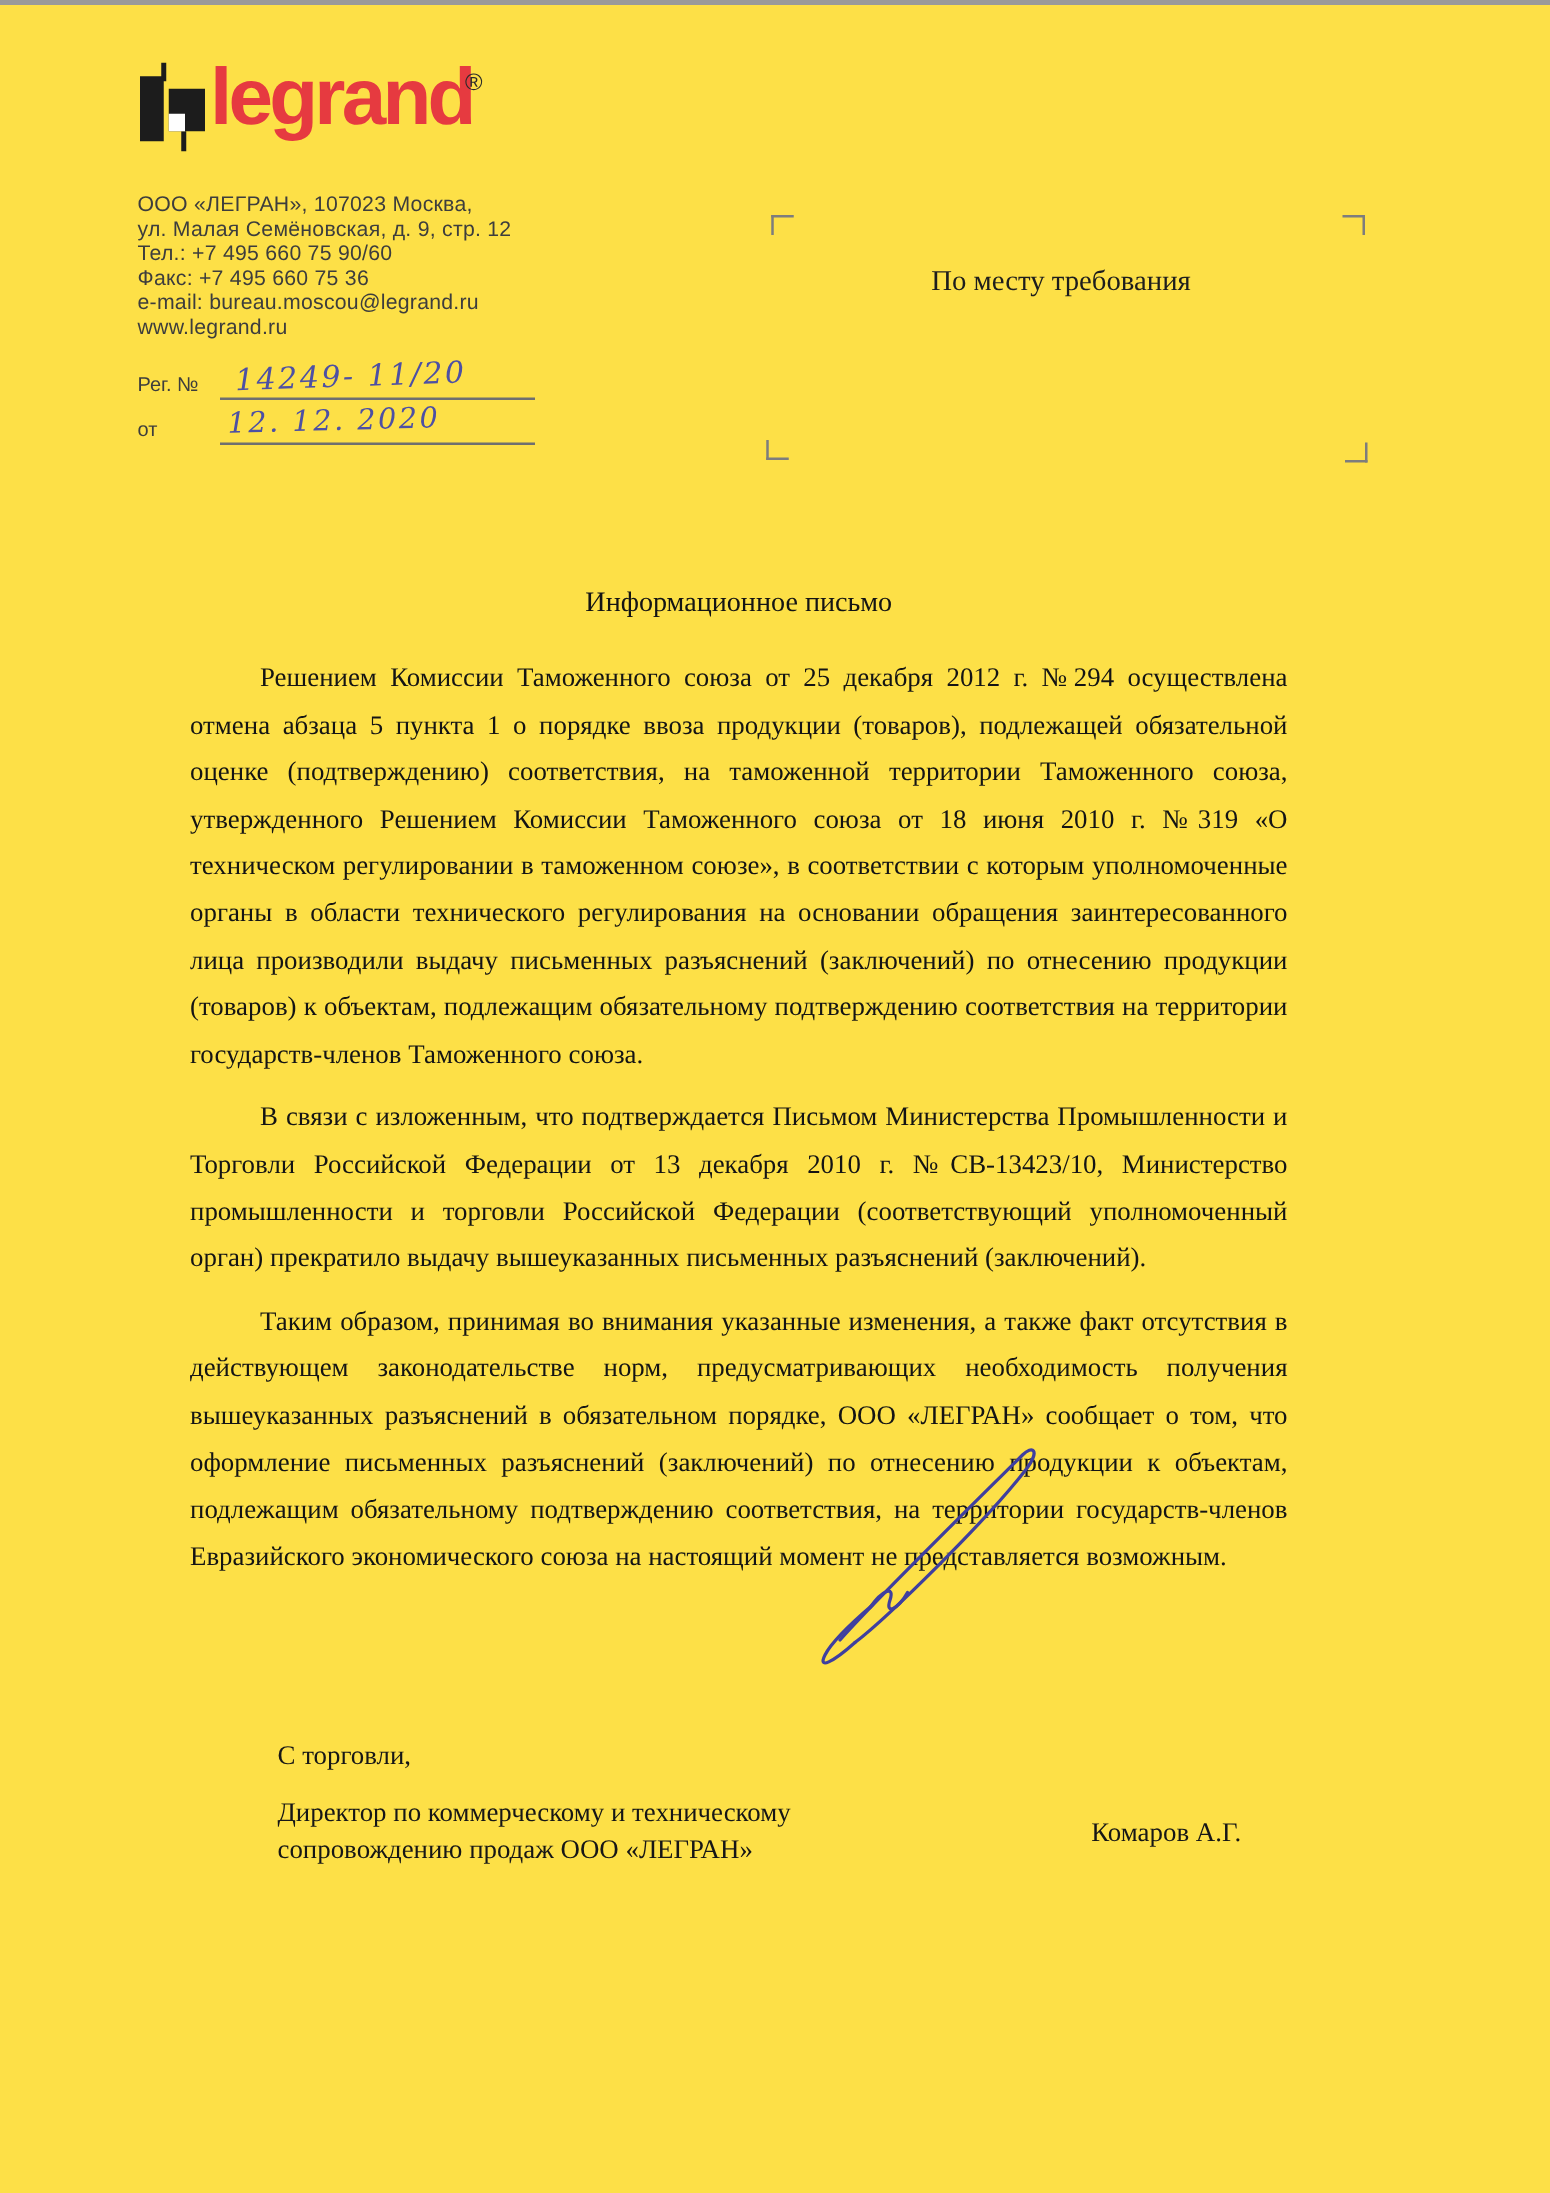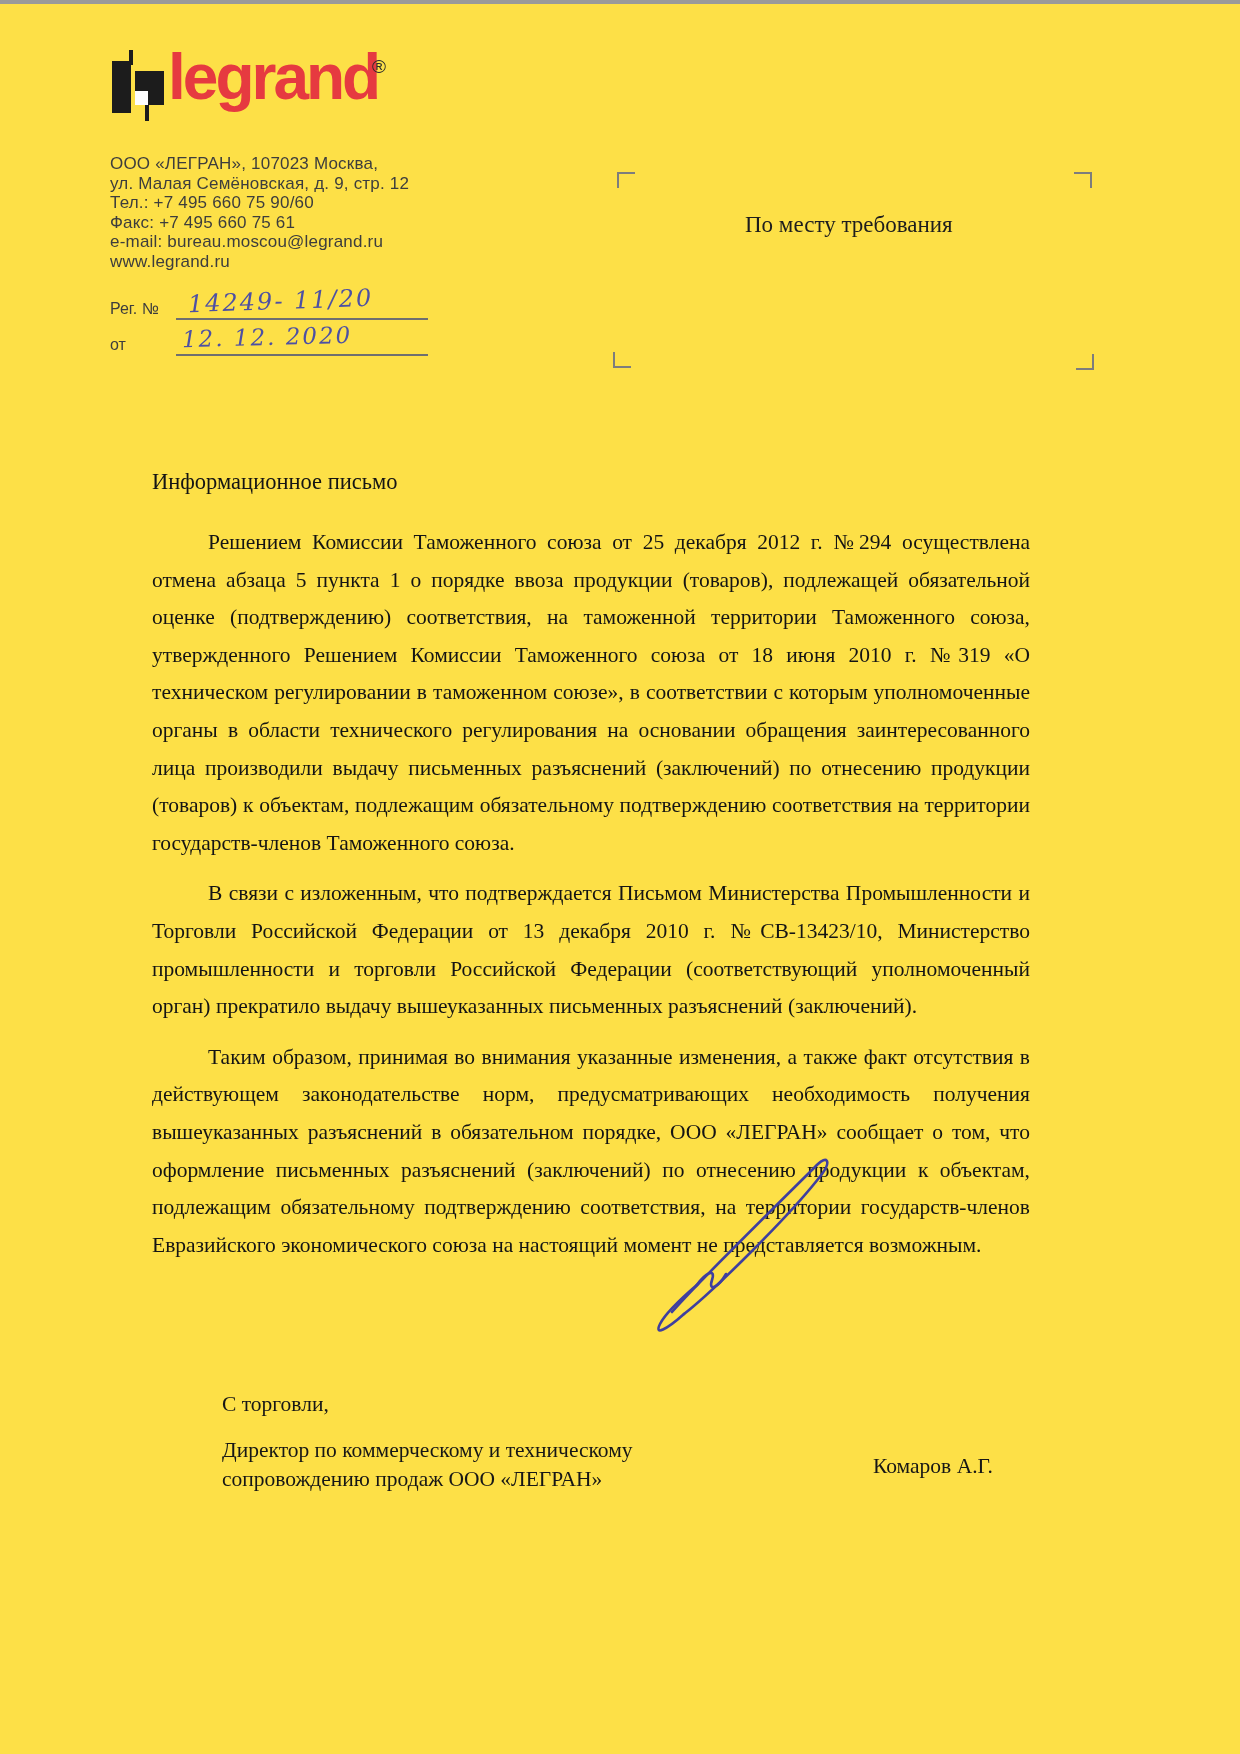--- a/index.html
+++ b/index.html
@@ -58,21 +58,21 @@
     letter-spacing:2px;
   }
   .hand.regval{left:188px;top:283px;font-size:24px;transform:rotate(-2deg);}
   .hand.dateval{left:182px;top:320px;font-size:23px;transform:rotate(-1.5deg);}
   .reg-line{position:absolute;height:2px;background:#6f6f6f;}
   .reg-line.l1{left:176px;top:314px;width:252px;}
   .reg-line.l2{left:176px;top:350px;width:252px;}
   
   .title{
     position:absolute;left:152px;top:465px;width:878px;
-    font-size:22.5px;color:#141414;
+    text-align:center;font-size:22.5px;color:#141414;
   }
   .body-text{
     position:absolute;left:152px;top:520px;width:878px;
     font-size:21.5px;line-height:37.6px;
     text-align:justify;color:#141414;
   }
   .body-text p{margin:0 0 13px 0;text-indent:56px;}
   
   .salutation{position:absolute;left:222px;top:1388px;font-size:21.5px;}
   .position-block{
@@ -96,21 +96,21 @@
     </g>
     <rect x="27" y="41" width="13" height="14" fill="#fefefe"></rect>
   </svg>
   <div class="logo-text">legrand</div>
   <div class="logo-reg">®</div>
 
   <div class="sender">
     <div>ООО «ЛЕГРАН», 107023 Москва,</div>
     <div>ул. Малая Семёновская, д. 9, стр. 12</div>
     <div>Тел.:   +7 495 660 75 90/60</div>
-    <div>Факс: +7 495 660 75 61</div>
+    <div>Факс: +7 495 660 75 36</div>
     <div>e-mail: bureau.moscou@legrand.ru</div>
     <div>www.legrand.ru</div>
   </div>
 
   <div class="recipient">По месту требования</div>
 
   <div class="bracket br-tl"></div>
   <div class="bracket br-tr"></div>
   <div class="bracket br-bl"></div>
   <div class="bracket br-br"></div>

